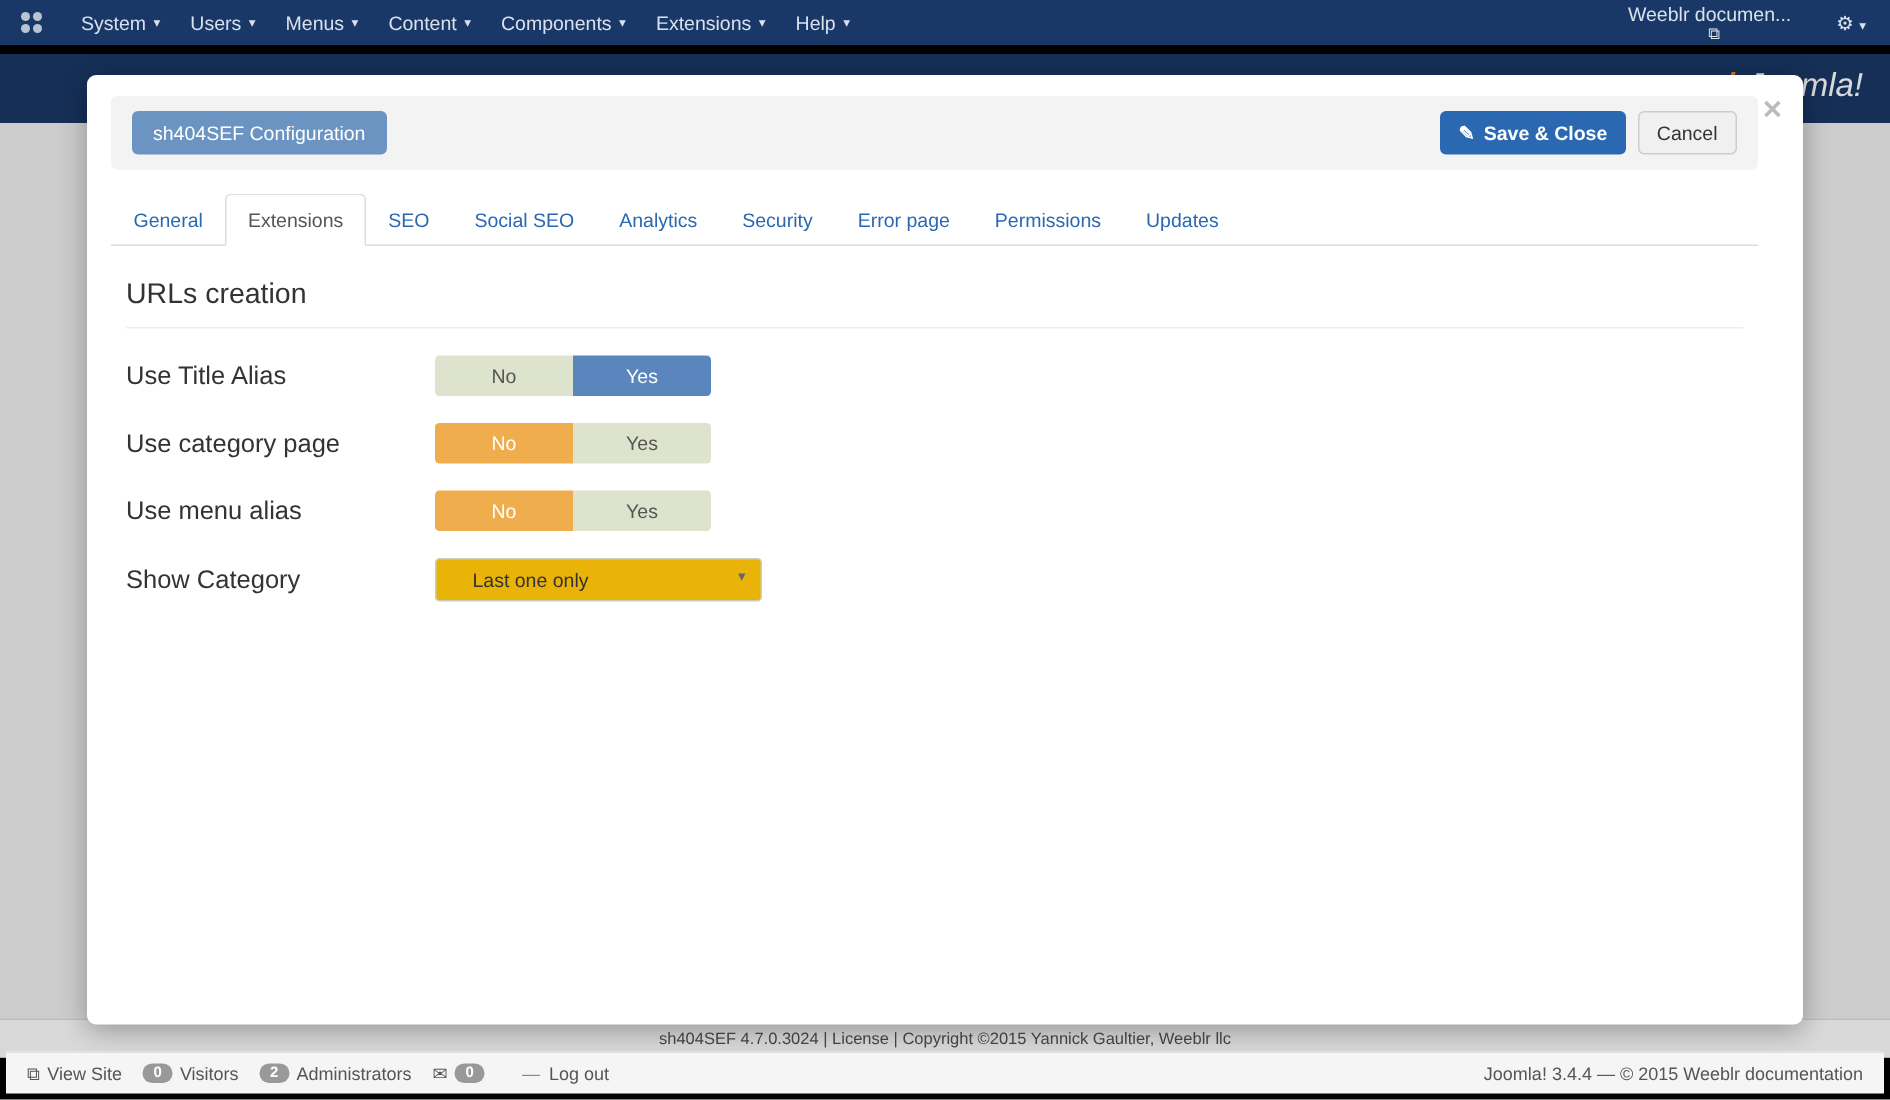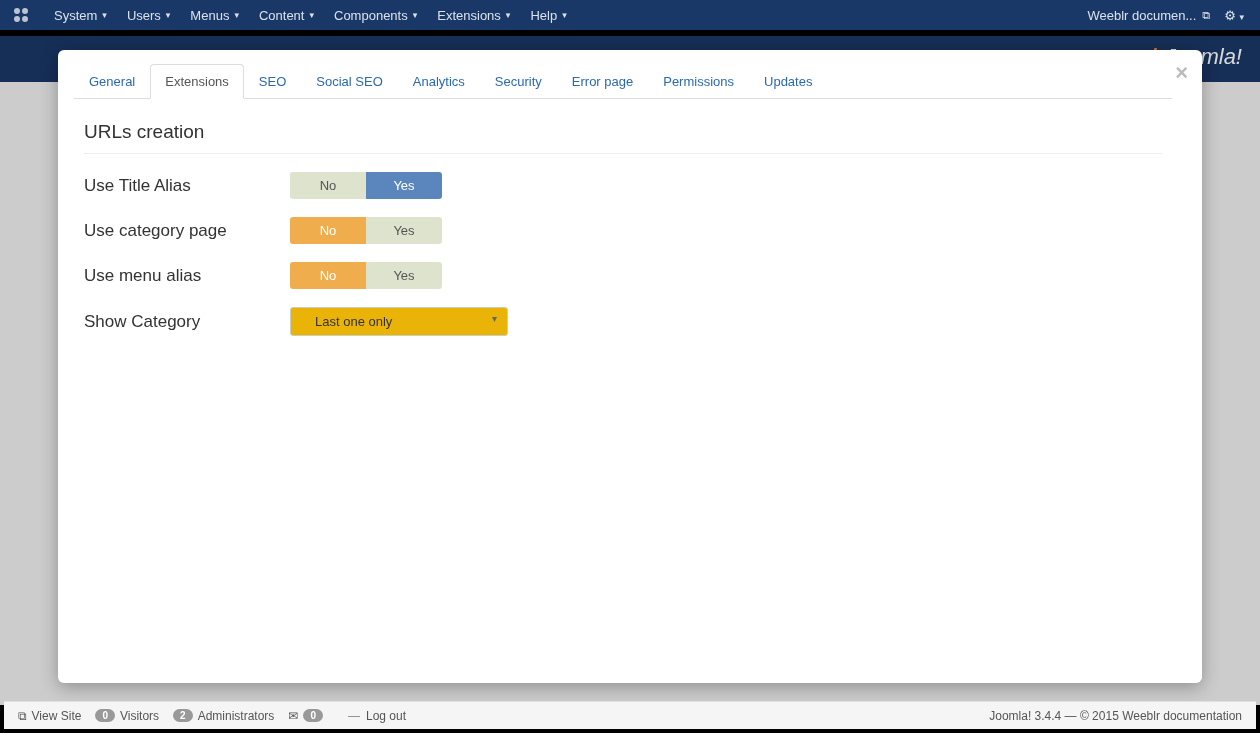--- a/index.html
+++ b/index.html
@@ -4,21 +4,21 @@
 <style>
 * { box-sizing: border-box; margin: 0; padding: 0; }
 body { font-family: -apple-system, "Helvetica Neue", Arial, sans-serif; font-size: 13px; background: #000; width: 1260px; height: 733px; overflow: hidden; position: relative; }
 
 
 .admin-bar { background: #1a3867; color: #fff; height: 30px; display: flex; align-items: center; padding: 0 12px; position: relative; }
 .admin-bar .joomla-logo { width: 18px; height: 18px; margin-right: 14px; display: flex; align-items: center; justify-content: center; }
 .admin-bar .menu-item { color: #d9e2ec; padding: 0 10px; cursor: pointer; display: flex; align-items: center; height: 36px; }
 .admin-bar .menu-item .caret { margin-left: 5px; font-size: 9px; }
 .admin-bar .right { margin-left: auto; display: flex; align-items: center; }
-.admin-bar .right .site-link { color: #d9e2ec; margin-right: 14px; display: flex; align-items: center; }
+.admin-bar .right .site-link { color: #d9e2ec; margin-right: 30px; display: flex; align-items: center; flex-direction: column; }
 .admin-bar .right .ext-icon { margin-left: 6px; font-size: 11px; }
 .admin-bar .right .gear { color: #d9e2ec; margin-right: 4px; }
 
 
 .bg-content { position: absolute; top: 36px; left: 0; right: 0; bottom: 28px; background: #f0f0f0; }
 .bg-header { background: #1a3867; height: 46px; position: relative; }
 .bg-brand { position: absolute; right: 18px; top: 8px; color: #fff; font-size: 22px; font-style: italic; font-weight: 300; }
 .bg-brand .flower { color: #f48b3a; margin-right: 4px; }
 .bg-footer-line { position: absolute; bottom: 0; left: 0; right: 0; height: 26px; background: #fff; border-top: 1px solid #ddd; font-size: 11px; color: #555; display: flex; align-items: center; padding: 0 16px; }
 
@@ -56,21 +56,21 @@
 
 .subtabs { display: flex; gap: 4px; margin-bottom: 18px; padding-left: 2px; }
 .pill { padding: 7px 14px; color: #2a69b1; cursor: pointer; font-size: 13px; border-radius: 4px; }
 .pill.active { background: #6b94c3; color: #fff; }
 
 
 .section-title { font-size: 19px; color: #333; padding: 8px 0 10px 0; border-bottom: 1px solid #eee; margin-bottom: 18px; font-weight: normal; }
 .form-row { display: flex; align-items: center; margin-bottom: 18px; }
 .form-row .label { width: 206px; font-size: 17px; color: #333; }
 .toggle { display: flex; }
-.toggle .opt { width: 76px; text-align: center; padding: 6px 0; font-size: 13px; cursor: pointer; }
+.toggle .opt { width: 92px; text-align: center; padding: 6px 0; font-size: 13px; cursor: pointer; }
 .toggle .no { background: #dde3cd; color: #555; border-radius: 3px 0 0 3px; }
 .toggle .yes { background: #dde3cd; color: #555; border-radius: 0 3px 3px 0; }
 .toggle.val-yes .yes { background: #5a86bd; color: #fff; }
 .toggle.val-no .no { background: #f0ad4e; color: #fff; }
 .select { width: 218px; background: #eab308; border: 1px solid #c8d0b8; padding: 6px 24px; font-size: 13px; color: #333; border-radius: 3px; position: relative; cursor: pointer; }
 .select::after { content: "▾"; position: absolute; right: 10px; top: 5px; font-size: 10px; color: #666; }
 .text-input { width: 218px; border: 1px solid #ccc; padding: 6px 10px; font-size: 13px; border-radius: 3px; }
 </style>
 </head>
 <body>
@@ -118,28 +118,41 @@
         <span class="ext-icon">⧉</span>
       </span>
     <span class="gear">⚙ <span style="font-size:9px">▾</span></span>
   </div>
 </div>
 
 <div class="bg-content">
   <div class="bg-header">
     <div class="bg-brand"><span class="flower">✲</span><span>Joomla!</span></div>
   </div>
+  <div class="bg-footer-line" style="justify-content:center;">
+      <span>sh404SEF 4.7.0.3024 | License | Copyright ©2015 Yannick Gaultier, Weeblr llc</span>
+    </div>
 </div>
 
 <div class="overlay"></div>
 
 <div class="modal">
   <span class="close">×</span>
   <div class="modal-inner">
 
+    <div class="toolbar">
+      <button class="config-btn">sh404SEF Configuration</button>
+      <div class="right">
+        <button class="save-btn">
+          <span>✎</span>
+          <span>Save &amp; Close</span>
+        </button>
+        <button class="cancel-btn">Cancel</button>
+      </div>
+    </div>
 
     <div class="tabs">
       <div class="tab">General</div>
       <div class="tab active">Extensions</div>
       <div class="tab">SEO</div>
       <div class="tab">Social SEO</div>
       <div class="tab">Analytics</div>
       <div class="tab">Security</div>
       <div class="tab">Error page</div>
       <div class="tab">Permissions</div>

